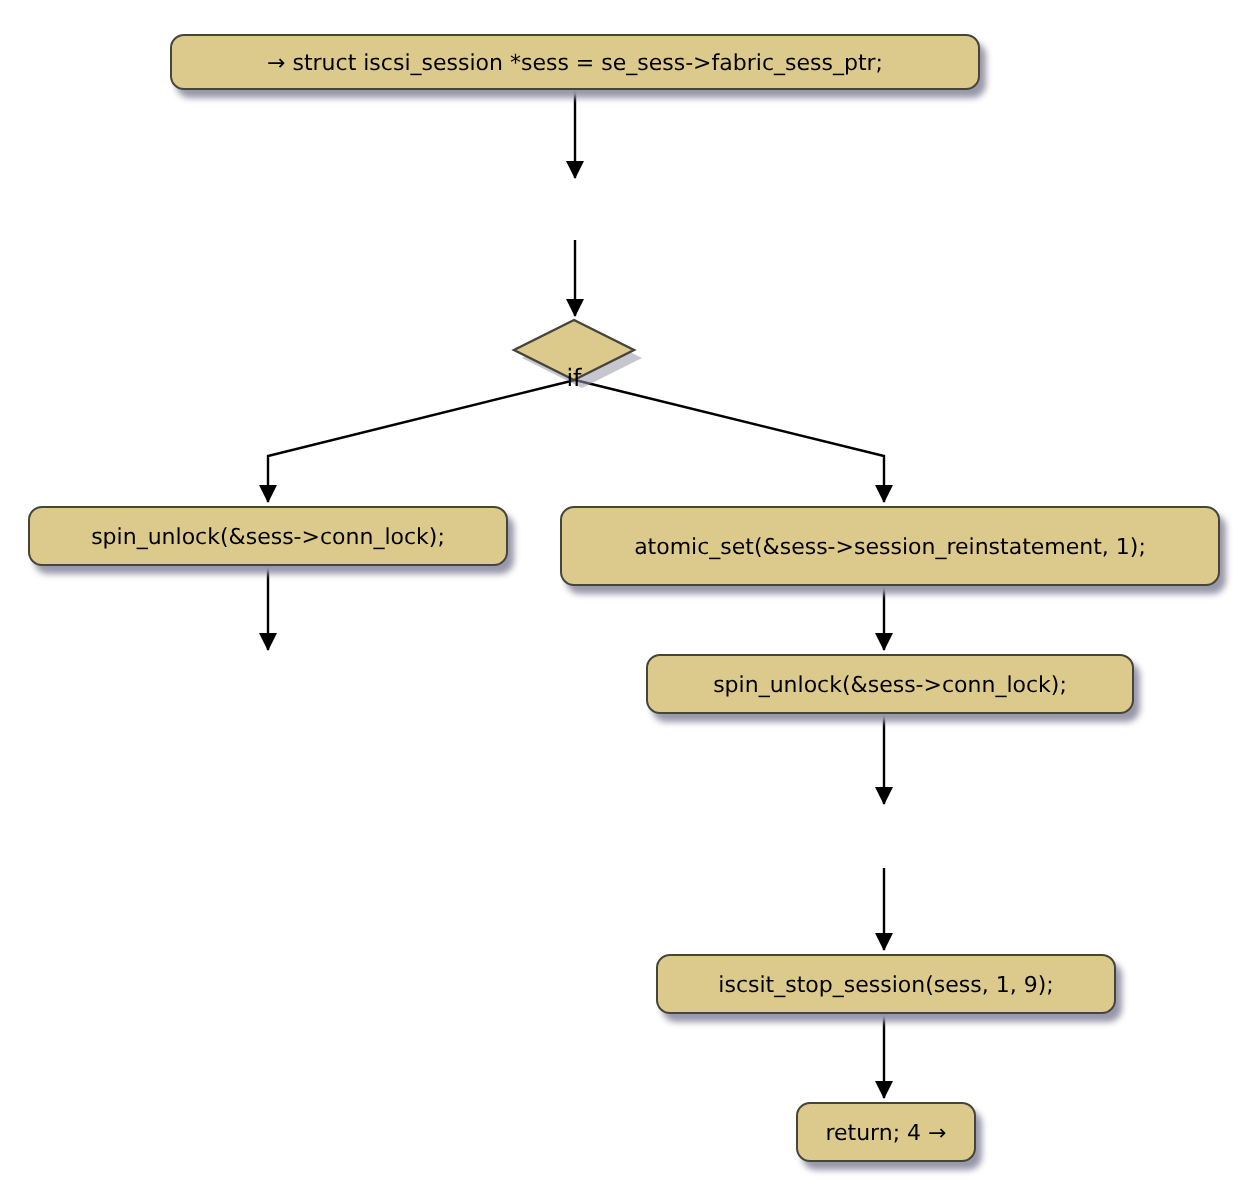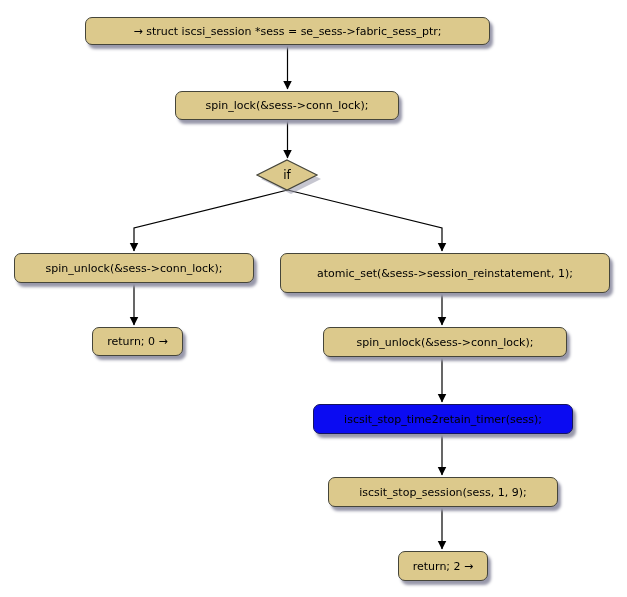--- a/index.html
+++ b/index.html
@@ -49,21 +49,21 @@
     font-size: 11px;
     white-space: nowrap;
     box-sizing: border-box;
   }
   .node.highlight {
     background: var(--highlight_fill, #0a0af5);
     border-color: var(--highlight_border, #14145a);
   }
   .diamond-label {
     position: absolute;
-    left: 257px; top: 161px;
+    left: 257px; top: 175px;
     width: 60px; height: 28px;
     display: flex;
     align-items: center;
     justify-content: center;
     font-size: 12px;
     color: var(--node_text, #000000);
     text-align: center;
   }
 </style>
 </head>
@@ -89,47 +89,38 @@
     <path class="edge" marker-end="url(#arrow)" d="M442,507 L442,549"></path>
 
     <polygon class="diamond-shadow" points="291,164 321,179 291,194 261,179"></polygon>
     <polygon class="diamond-shape" points="287,160 317,175 287,190 257,175"></polygon>
   </svg>
 
   <div class="node" style="left:85px; top:17px; width:405px; height:28px">
     <span>→ struct iscsi_session *sess = se_sess-&gt;fabric_sess_ptr;</span>
   </div>
 
-  <div class="node" style="left:175px; top:91px; width:224px; height:29px">
-    <span>spin_lock(&amp;sess-&gt;conn_lock);</span>
-  </div>
 
   <div class="diamond-label">if</div>
 
   <div class="node" style="left:14px; top:253px; width:240px; height:30px">
     <span>spin_unlock(&amp;sess-&gt;conn_lock);</span>
   </div>
 
   <div class="node" style="left:280px; top:253px; width:330px; height:40px">
     <span>atomic_set(&amp;sess-&gt;session_reinstatement, 1);</span>
   </div>
 
-  <div class="node" style="left:92px; top:327px; width:91px; height:29px">
-    <span>return; 0 →</span>
-  </div>
 
   <div class="node" style="left:323px; top:327px; width:244px; height:30px">
     <span>spin_unlock(&amp;sess-&gt;conn_lock);</span>
   </div>
 
-  <div class="node highlight" style="left:313px; top:404px; width:260px; height:30px">
-    <span>iscsit_stop_time2retain_timer(sess);</span>
-  </div>
 
   <div class="node" style="left:328px; top:477px; width:230px; height:30px">
     <span>iscsit_stop_session(sess, 1, 9);</span>
   </div>
 
   <div class="node" style="left:398px; top:551px; width:90px; height:30px">
-    <span>return; 2 →</span>
+    <span>return; 4 →</span>
   </div>
 
 </div>
 
 </body></html>

